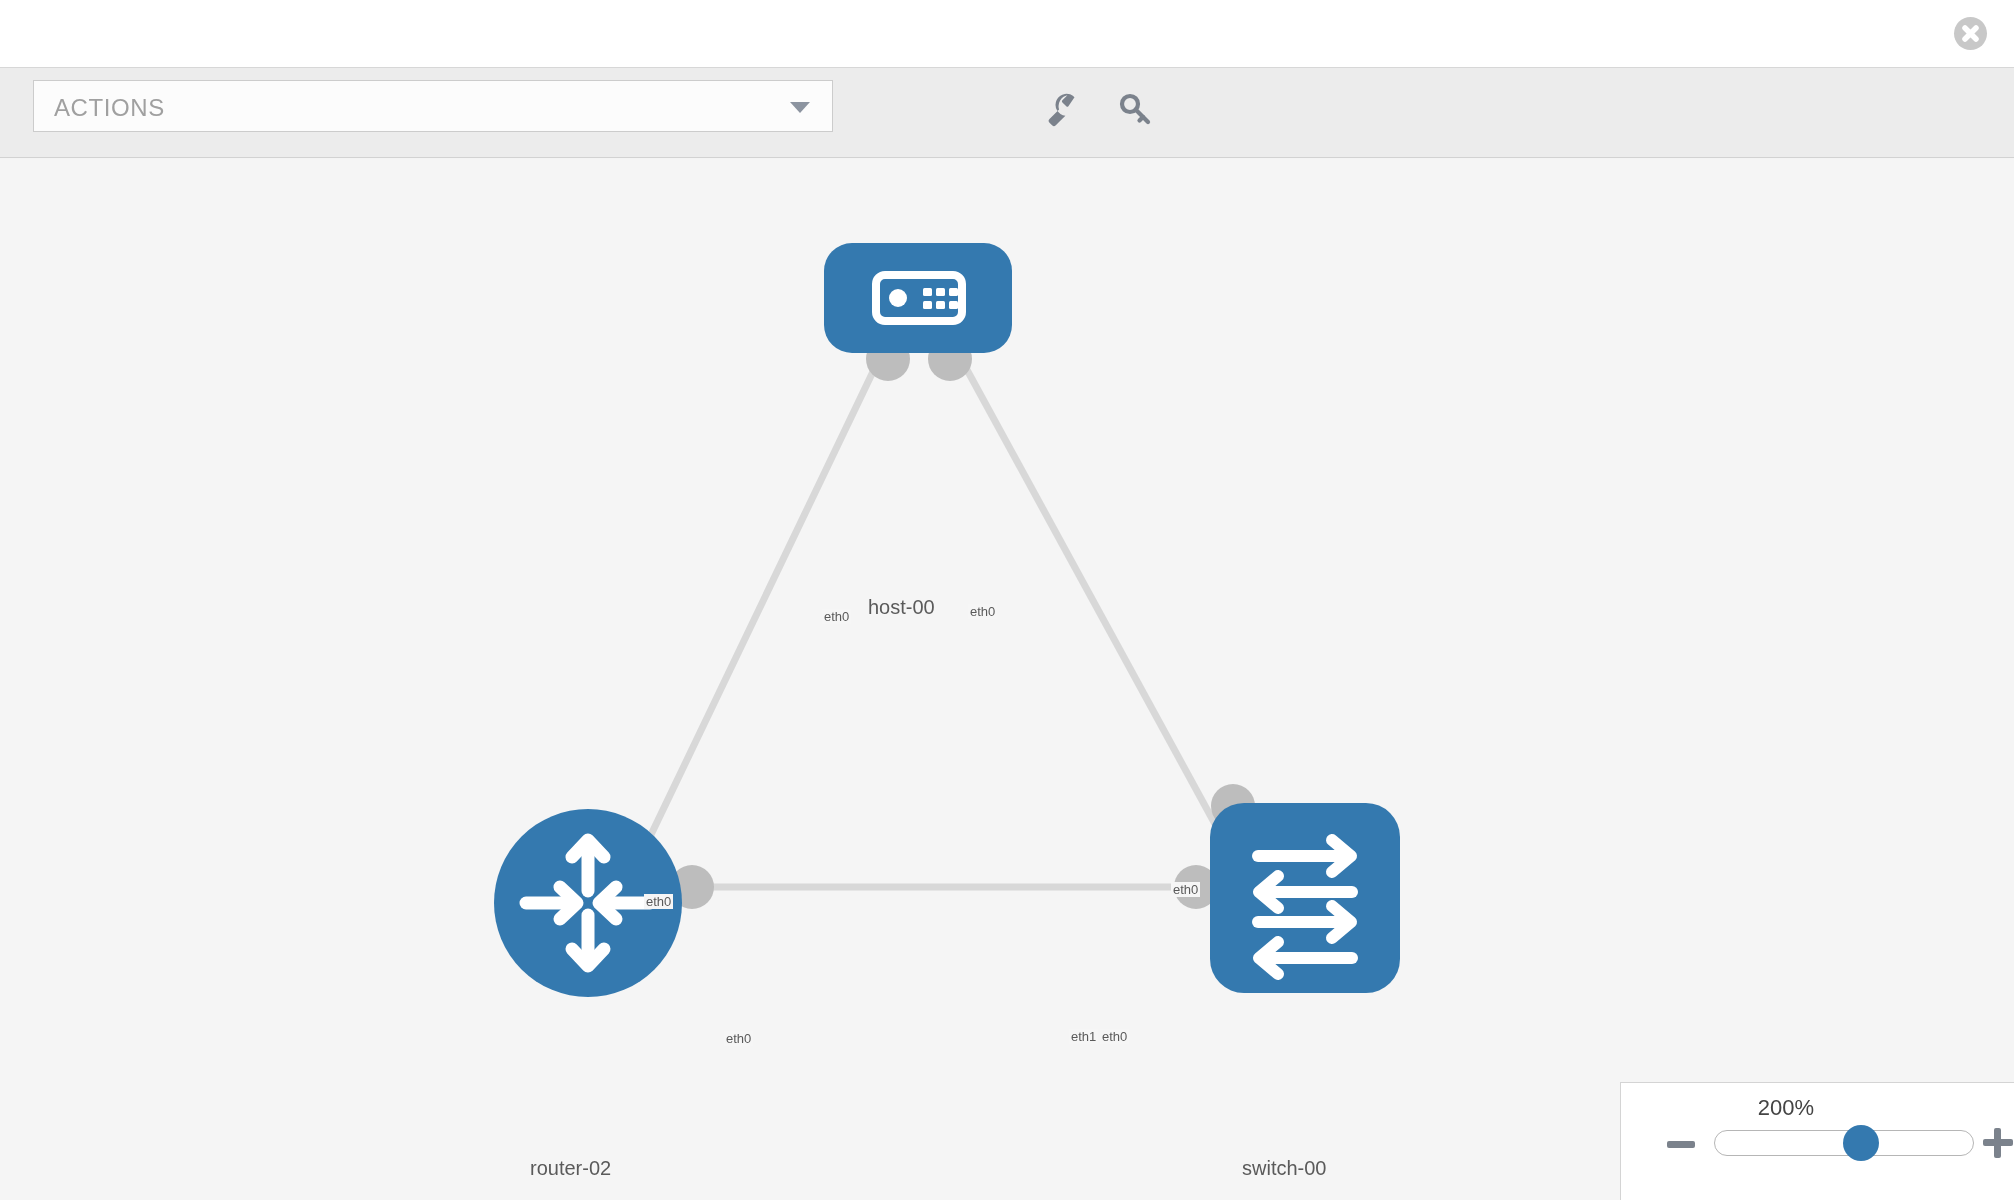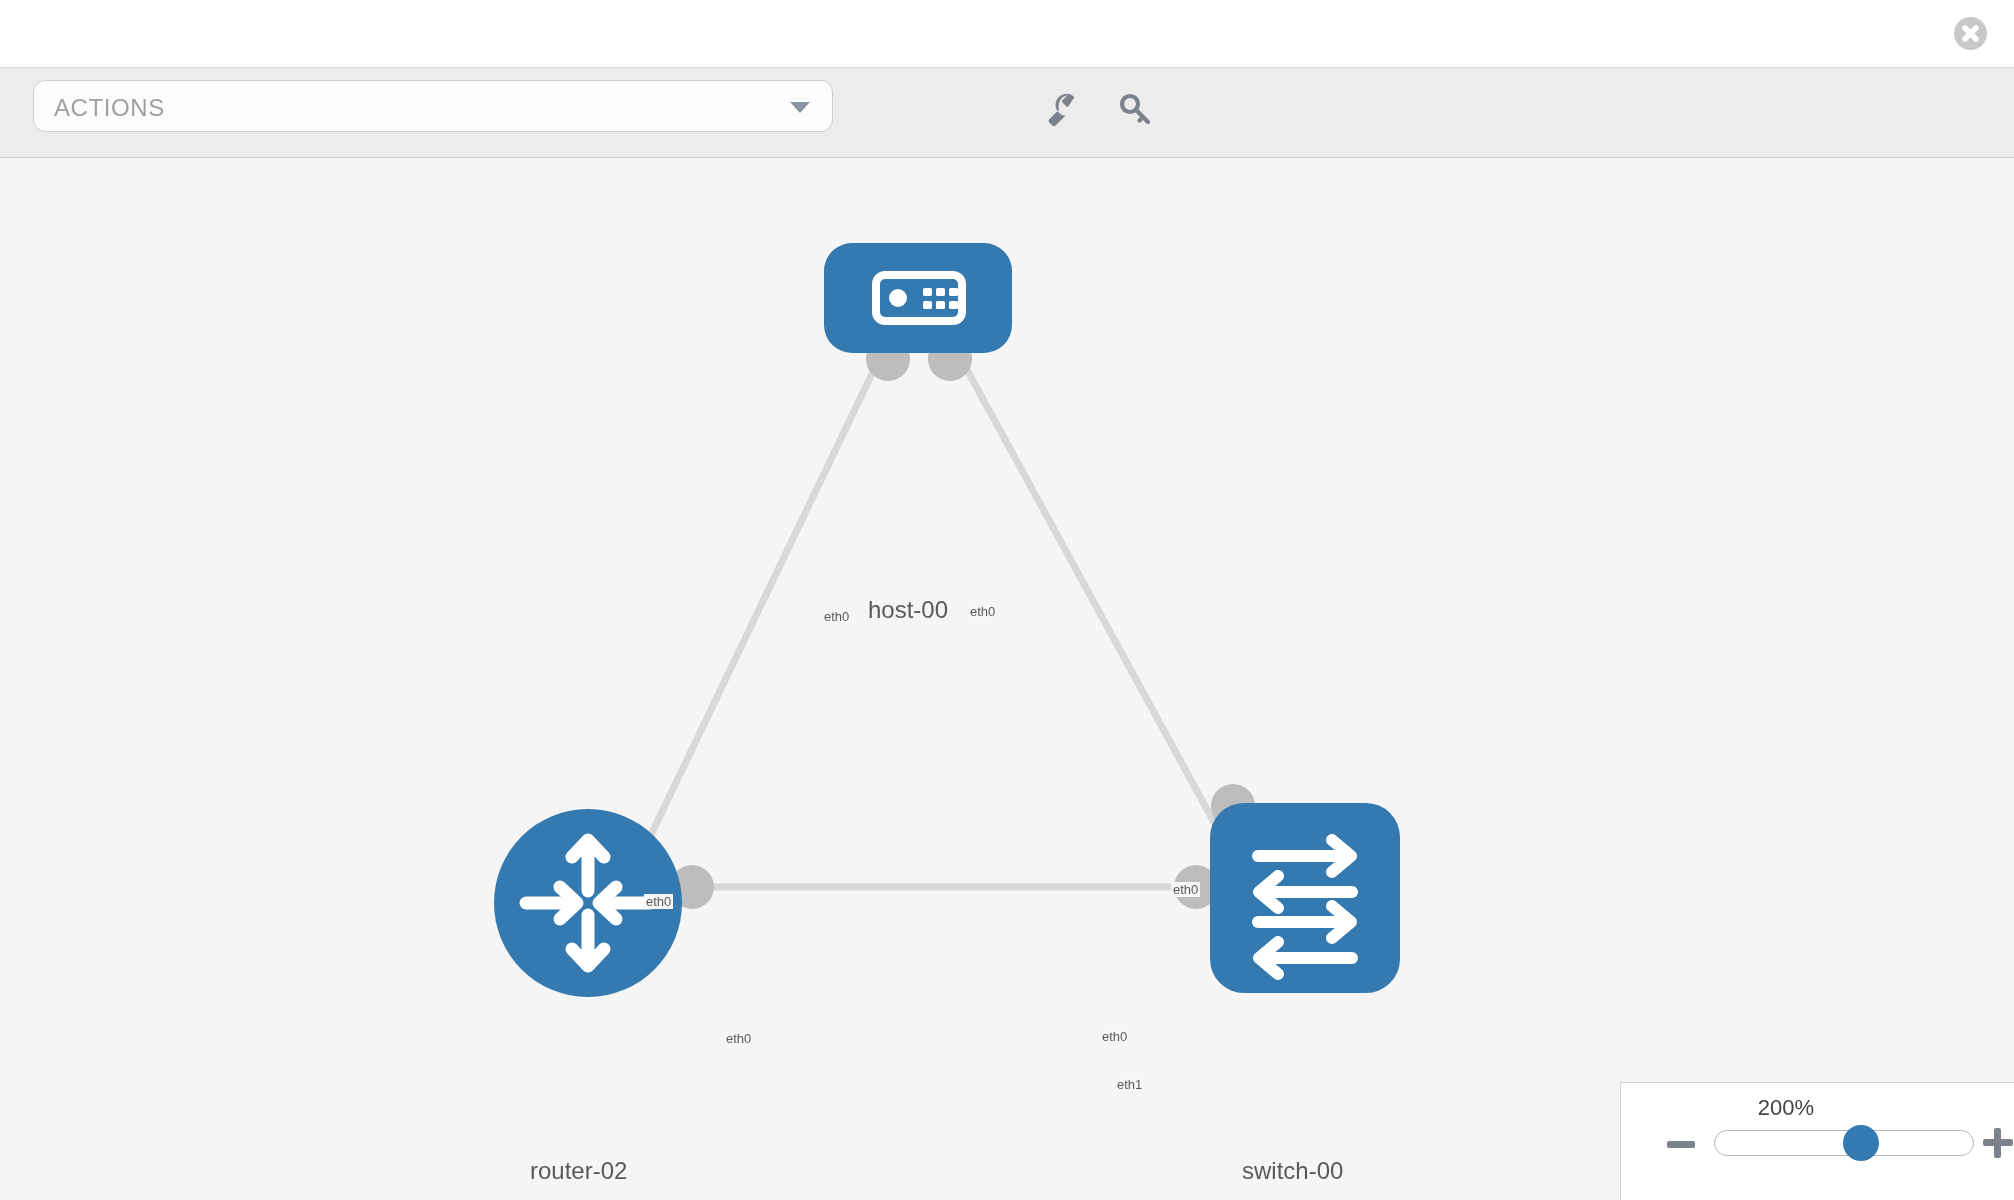--- a/index.html
+++ b/index.html
@@ -34,21 +34,21 @@
   
   #toolbar {
     position: absolute; left: 0; top: 68px; width: 2014px; height: 90px;
     background: #ececec;
     border-bottom: 1px solid #d2d2d2;
   }
   .sel-box {
     position: absolute;
     background: #fcfcfc;
     border: 1px solid #cccccc;
-    border-radius: 12px;
+    border-radius: 0;
     height: 52px;
   }
   #actions-select { left: 33px; top: 80px; width: 800px; }
   #actions-label {
     position: absolute; left: 20px; top: 13px;
     font-size: 24px; color: #a0a0a0; letter-spacing: 0.6px;
   }
   .caret {
     position: absolute; right: 22px; top: 21px;
     width: 0; height: 0;
@@ -71,21 +71,21 @@
   
   #canvas {
     position: absolute; left: 0; top: 159px;
     width: 2014px; height: 1041px;
     background: #f5f5f5;
     overflow: hidden;
   }
   #topology { position: absolute; left: 0; top: 0; }
   .node-label {
     position: absolute;
-    font-size: 24px; color: #5a5a5a;
+    font-size: 20px; color: #5a5a5a;
     background: #f5f5f5;
     white-space: nowrap;
     text-align: center;
     padding: 0 2px;
   }
   .link-label {
     position: absolute;
     font-size: 13px; color: #5a5a5a;
     background: #f6f6f6;
     white-space: nowrap;
@@ -245,21 +245,21 @@
 
     <div class="node-label" style="left:866px; top:437px;">host-00</div>
     <div class="node-label" style="left:528px; top:998px;">router-02</div>
     <div class="node-label" style="left:1240px; top:998px;">switch-00</div>
 
     <div class="link-label" style="left:822px; top:450px;">eth0</div>
     <div class="link-label" style="left:968px; top:445px;">eth0</div>
     <div class="link-label" style="left:644px; top:735px;">eth0</div>
     <div class="link-label" style="left:1171px; top:723px;">eth0</div>
     <div class="link-label" style="left:1100px; top:870px;">eth0</div>
-    <div class="link-label" style="left:1115px; top:870px;margin-top:48px;">eth1</div>
+    <div class="link-label" style="left:1069px; top:870px;">eth1</div>
     <div class="link-label" style="left:724px; top:872px;">eth0</div>
   </div>
 
   <div id="zoom-panel">
     <div id="zoom-level">200%</div>
     <div id="zoom-minus"></div>
     <div id="zoom-slider">
       <div id="zoom-thumb"></div>
     </div>
     <div id="zoom-plus"></div>

